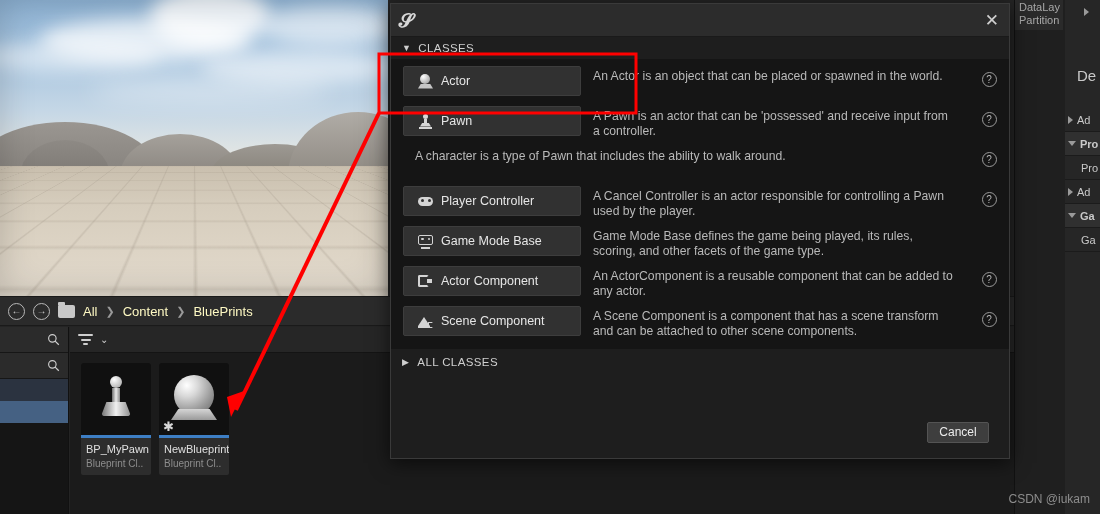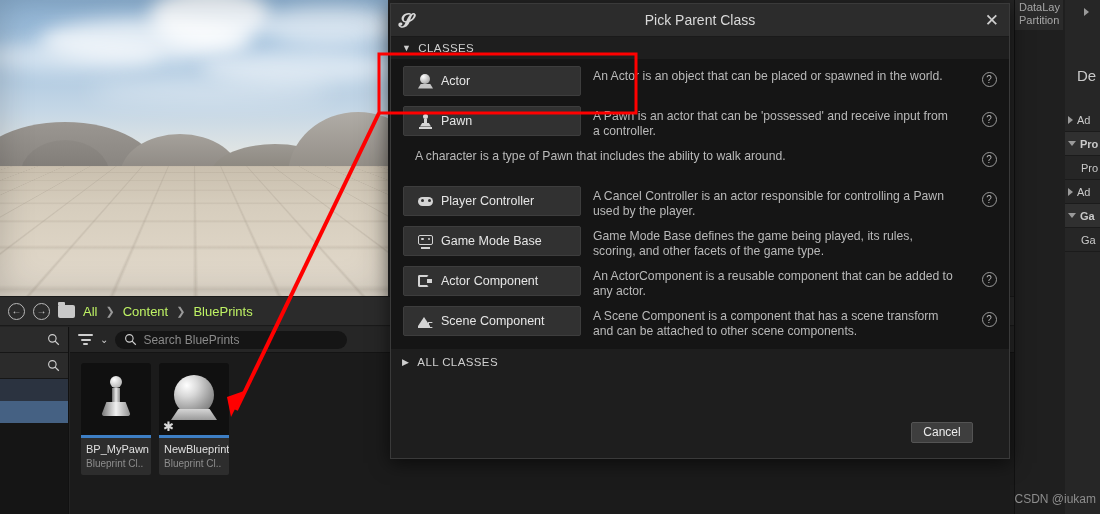--- a/index.html
+++ b/index.html
@@ -34,21 +34,21 @@
     background-image:
       repeating-linear-gradient(to right, rgba(160,150,135,.28) 0 1px, transparent 1px 26px),
       repeating-linear-gradient(to bottom, rgba(160,150,135,.22) 0 1px, transparent 1px 12px);
     transform:perspective(110px) rotateX(62deg); transform-origin:50% 0%; }
   .vp-vignette { position:absolute; inset:0; box-shadow:inset 0 0 36px rgba(0,0,0,.18); }
 
   
   .breadcrumb { position:absolute; left:0; top:296px; width:1014px; height:30px;
     background:#2b2b2b; display:flex; align-items:center; gap:8px; padding:0 8px;
     border-top:1px solid #1a1a1a; border-bottom:1px solid #1a1a1a; }
-  .crumb { color:#bef264; font-size:13px; }
+  .crumb { color:#fef9c3; font-size:13px; }
   .crumb-sep { color:#9a9a9a; font-size:11px; }
   .icon-circ { width:17px; height:17px; border:1.5px solid #b8b8b8; border-radius:50%;
     display:flex; align-items:center; justify-content:center; color:#cfcfcf; font-size:10px; line-height:1; }
   .folder-ic { width:17px; height:13px; background:#c8c8c8; border-radius:1px 2px 2px 2px; position:relative; }
   .folder-ic:before { content:""; position:absolute; left:0; top:-3px; width:7px; height:3px;
     background:#c8c8c8; border-radius:1px 1px 0 0; }
 
   
   .leftcol { position:absolute; left:0; top:327px; width:69px; height:187px; background:#1f1f1f;
     border-right:1px solid #111; }
@@ -119,21 +119,21 @@
   .row { display:flex; align-items:flex-start; height:40px; padding:0 0 0 12px; }
   .cls-btn { width:178px; height:30px; margin-top:3px; background:#313131; border:1px solid #3d3d3d;
     border-radius:2px; display:flex; align-items:center; gap:8px; padding-left:14px; cursor:pointer; }
   .cls-btn .lbl { color:#e6e6e6; font-size:12.5px; }
   .desc { flex:1; color:#b9b9b9; font-size:12.2px; line-height:15px; padding:6px 14px 0 12px; }
   .help { width:40px; display:flex; align-items:flex-start; justify-content:center; padding-top:9px; }
   .help .q { width:15px; height:15px; border:1.3px solid #9b9b9b; border-radius:50%; color:#b5b5b5;
     font-size:10px; display:flex; align-items:center; justify-content:center; cursor:pointer; }
   .all-sec { height:26px; display:flex; align-items:center; gap:8px; padding-left:11px;
     color:#cfcfcf; font-size:11.5px; letter-spacing:.4px; }
-  .dlg-foot { position:absolute; left:0; right:16px; bottom:0; height:52px; display:flex;
+  .dlg-foot { position:absolute; left:0; right:0; bottom:0; height:52px; display:flex;
     align-items:center; justify-content:flex-end; padding-right:20px; }
   .cancel { min-width:62px; height:21px; background:#3e3e3e; border:1px solid #545454; border-radius:2px;
     color:#ececec; font-size:12px; display:flex; align-items:center; justify-content:center; cursor:pointer; }
 
   
   .ci { width:15px; height:15px; position:relative; }
   .ci-actor .d { position:absolute; left:2px; top:0; width:10px; height:10px; border-radius:50%;
     background:radial-gradient(circle at 33% 28%,#fff,#8f8f8f); }
   .ci-actor .p { position:absolute; left:0; bottom:0; width:15px; height:5px; background:#c6c6c6;
     clip-path:polygon(20% 0,80% 0,100% 100%,0 100%); }
@@ -160,21 +160,21 @@
     border-radius:2px; border-right-color:transparent; }
   .ci-ac .k { position:absolute; right:1px; top:5px; width:5px; height:4px; background:#d4d4d4; }
   .ci-sc .tri1 { position:absolute; left:0; bottom:3px; width:0; height:0;
     border-left:6px solid transparent; border-right:6px solid transparent; border-bottom:9px solid #d4d4d4; }
   .ci-sc .bs { position:absolute; left:0; bottom:1px; width:12px; height:1.6px; background:#d4d4d4; }
   .ci-sc .mini { position:absolute; right:0; bottom:1px; width:5px; height:6px; border:1.4px solid #d4d4d4;
     border-right-color:transparent; border-radius:1px; }
 
   
   .anno { position:absolute; left:0; top:0; width:1100px; height:514px; pointer-events:none; }
-  .wm { position:absolute; right:4px; bottom:8px; color:#8d8d8d; font-size:12px; }
+  .wm { position:absolute; right:10px; bottom:8px; color:#8d8d8d; font-size:12px; }
 </style>
 </head>
 <body>
 
 <div id="root">
 
   <div class="viewport">
     <div class="sky"></div>
     <div class="cloud c1"></div>
     <div class="cloud c2"></div>
@@ -222,27 +222,20 @@
   </div>
 
   <div class="cb">
     <div class="cb-toolbar">
       <div class="filt">
           <i></i>
           <i></i>
           <i></i>
         </div>
       <span class="chev">⌄</span>
-      <div class="searchbox">
-        <svg width="13" height="13" viewBox="0 0 16 16">
-          <circle cx="6.6" cy="6.6" r="4.6" fill="none" stroke="#cfcfcf" stroke-width="1.4"></circle>
-          <line x1="10" y1="10" x2="14.5" y2="14.5" stroke="#cfcfcf" stroke-width="1.5"></line>
-        </svg>
-        <span class="ph">Search BluePrints</span>
-      </div>
     </div>
     <div class="tiles">
       <div class="tile">
         <div class="thumb">
           <div class="pawn-g">
               <div class="h"></div>
               <div class="n"></div>
               <div class="b"></div>
             </div>
         </div>
@@ -299,21 +292,20 @@
       <div class="rrow">
         <span style="width:9px"></span>
         <span>Ga</span>
       </div>
     </div>
   </div>
 
   <div class="dialog">
     <div class="dlg-title">
       <div class="ulogo">𝓢</div>
-      <h1>Pick Parent Class</h1>
       <div class="dlg-close">✕</div>
     </div>
 
     <div class="section">
       <span style="font-size:9px">▼</span>
       <span>CLASSES</span>
     </div>
 
     <div class="list">
 

